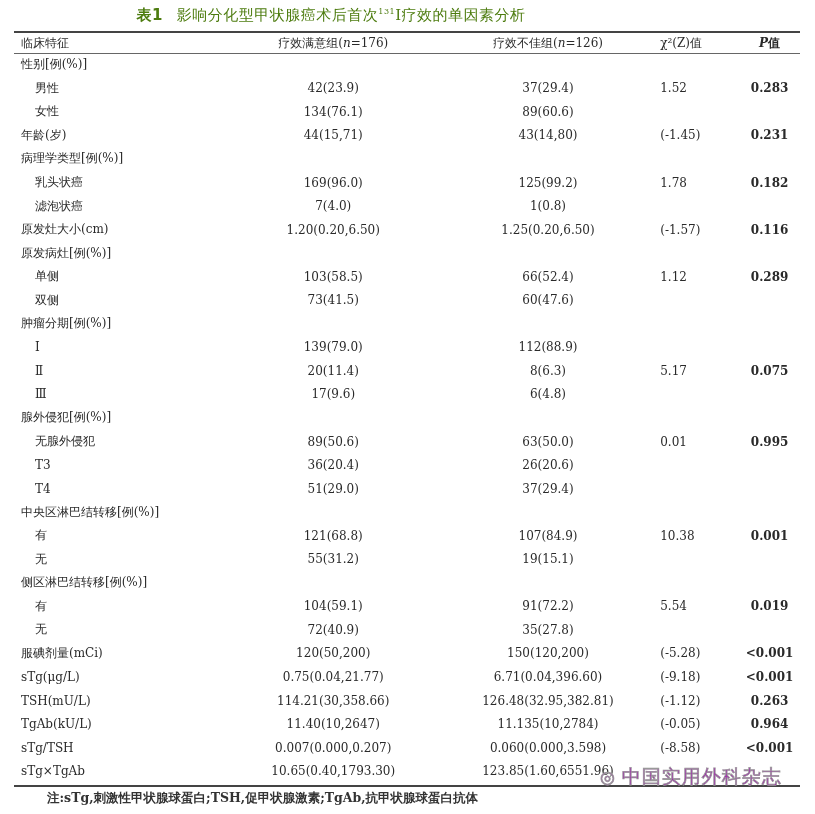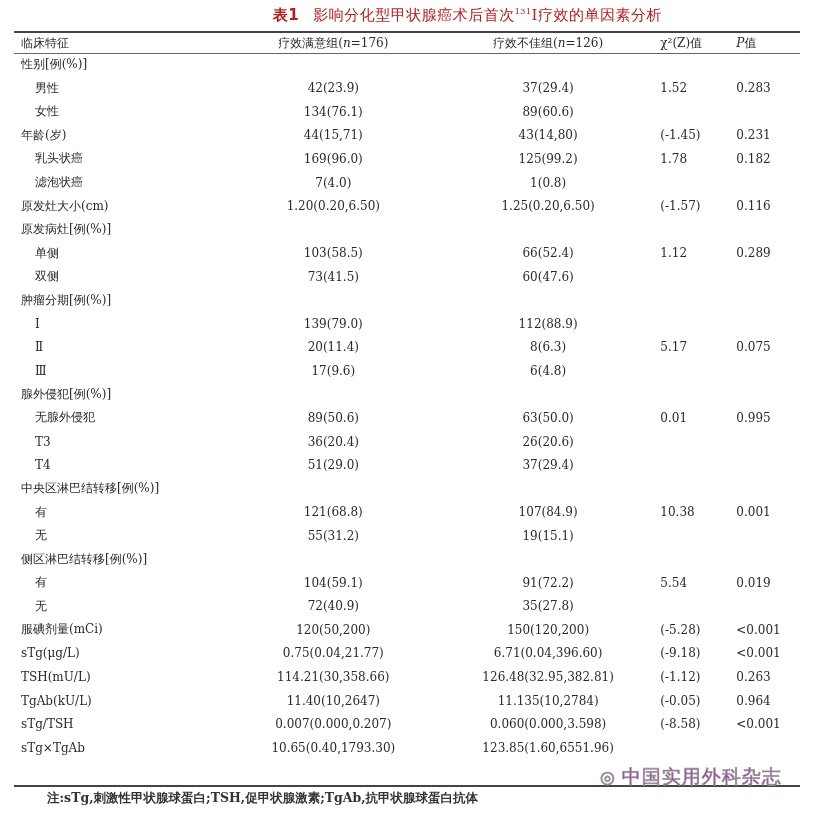--- a/index.html
+++ b/index.html
@@ -1,34 +1,34 @@
 <!DOCTYPE html>
 <html><head>
 <meta charset="utf-8">
 <style>
   html, body { margin:0; padding:0; background:#fff; }
   body { width:815px; height:814px; position:relative; overflow:hidden;
          font-family:"DejaVu Serif","Liberation Serif",serif; color:#2a2a2a; }
-  .title { position:absolute; top:6px; left:0; width:662px; text-align:right;
-           font-size:15px; letter-spacing:0.5px; color:#b91c1c; }
+  .title { position:absolute; top:6px; left:0; width:662px; text-align:center;
+           font-size:15px; letter-spacing:0.5px; color:#4d7c0f; }
   .title .lbl { font-weight:bold; margin-right:14px; font-family:"DejaVu Sans","Liberation Sans",sans-serif; }
   .title sup { font-size:8px; }
   .rule { position:absolute; left:14px; width:786px; background:#444; }
   .rule.top { top:31px; height:2px; }
   .rule.mid { top:53px; height:1px; background:#666; }
   .rule.bot { top:785px; height:2px; }
   table { position:absolute; left:17px; top:33px; width:786px; border-collapse:collapse;
           font-size:12px; }
   th, td { padding:0; height:23.55px; font-weight:normal; white-space:nowrap; }
   thead th { height:20px; }
   .c0 { width:200px; text-align:left; padding-left:4px; }
   .c1 { width:210px; text-align:center; }
   .c2 { width:230px; text-align:center; }
   .c3 { width:78px; text-align:left; }
-  .c4 { width:68px; text-align:left; }
+  .c4 { width:68px; text-align:center;font-weight:bold; }
   td.sub { padding-left:18px; }
   i.it { font-style:italic; }
   .note { position:absolute; left:47px; top:790px; font-size:12.5px; color:#333;font-weight:bold; }
   .wm { position:absolute; left:600px; top:764px; font-size:19px; color:#a21caf;
         -webkit-text-stroke:0.8px #999; font-family:"DejaVu Sans","Liberation Sans",sans-serif; letter-spacing:1px; }
   .wm .ic { font-size:17px; margin-right:6px; }
 </style>
 </head>
 <body>
 
@@ -73,20 +73,27 @@
         <td class="c4"></td>
       </tr>
       <tr>
         <td class="c0">年龄(岁)</td>
         <td class="c1">44(15,71)</td>
         <td class="c2">43(14,80)</td>
         <td class="c3">(-1.45)</td>
         <td class="c4">0.231</td>
       </tr>
       <tr>
+        <td class="c0">病理学类型[例(%)]</td>
+        <td class="c1"></td>
+        <td class="c2"></td>
+        <td class="c3"></td>
+        <td class="c4"></td>
+      </tr>
+      <tr>
         <td class="c0 sub">乳头状癌</td>
         <td class="c1">169(96.0)</td>
         <td class="c2">125(99.2)</td>
         <td class="c3">1.78</td>
         <td class="c4">0.182</td>
       </tr>
       <tr>
         <td class="c0 sub">滤泡状癌</td>
         <td class="c1">7(4.0)</td>
         <td class="c2">1(0.8)</td>

